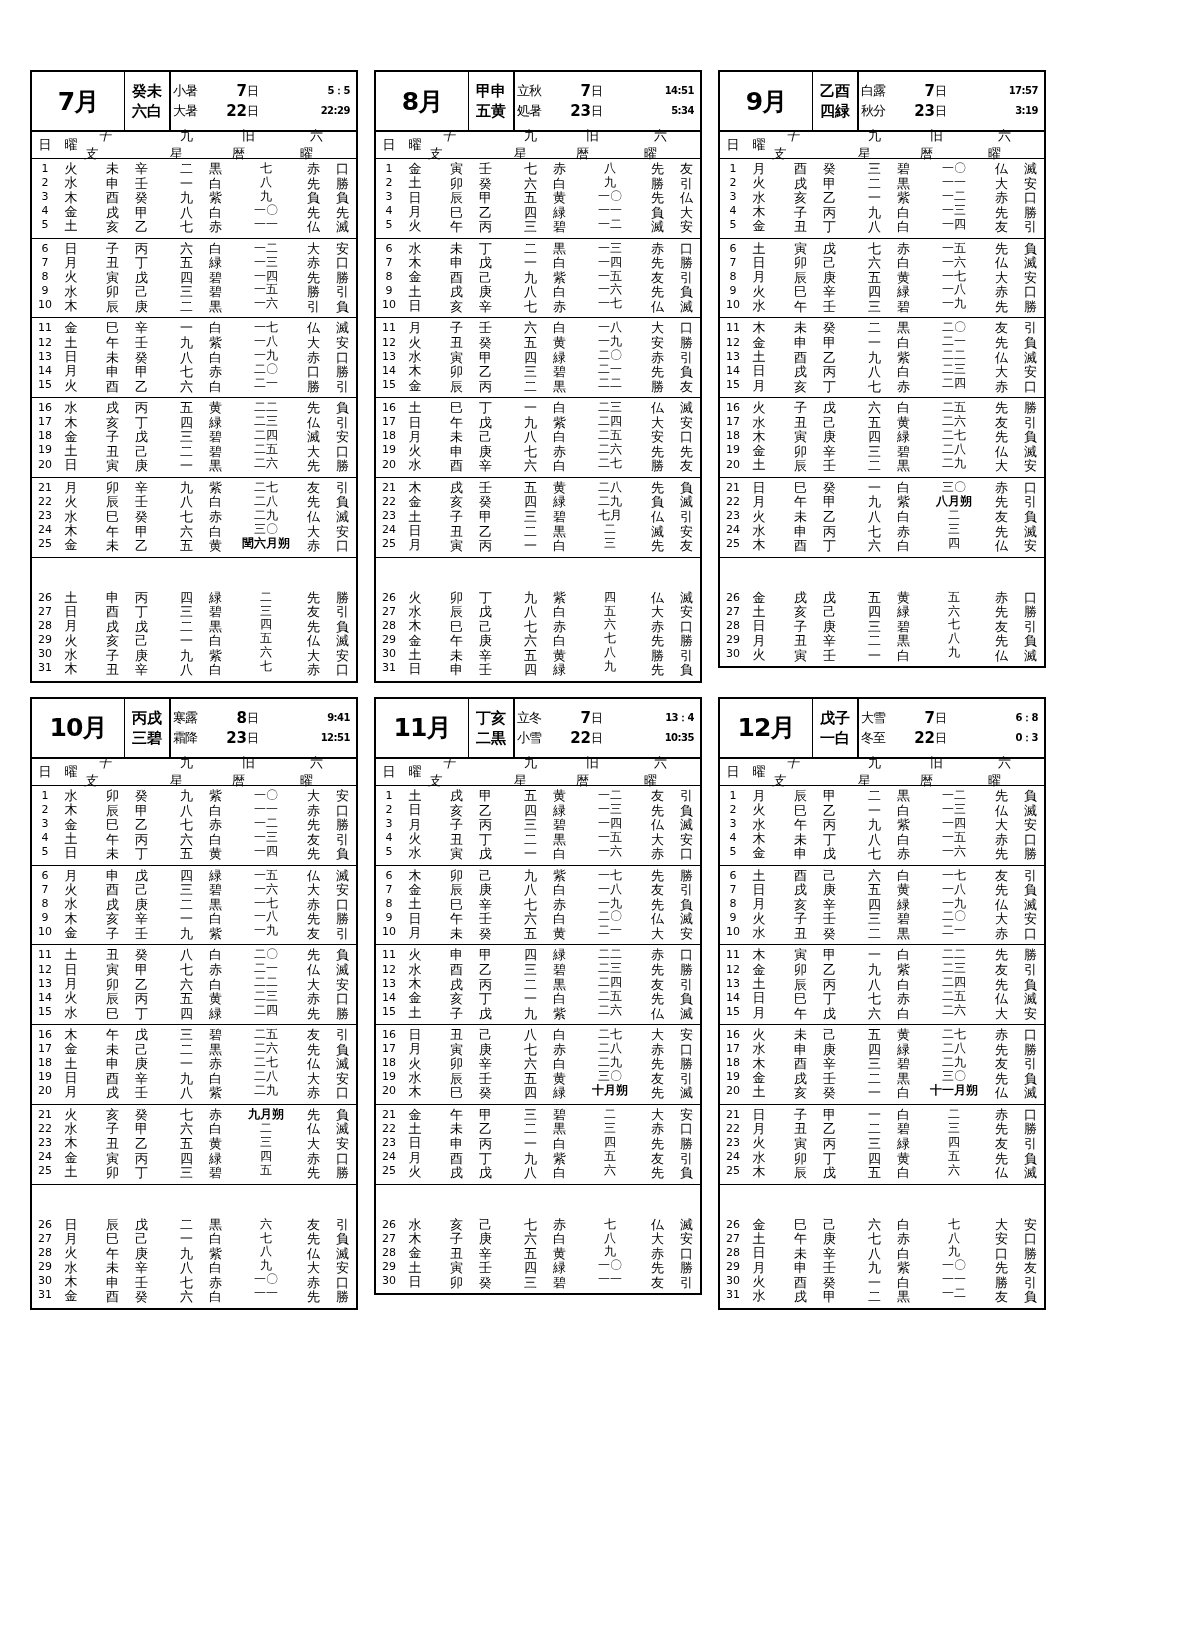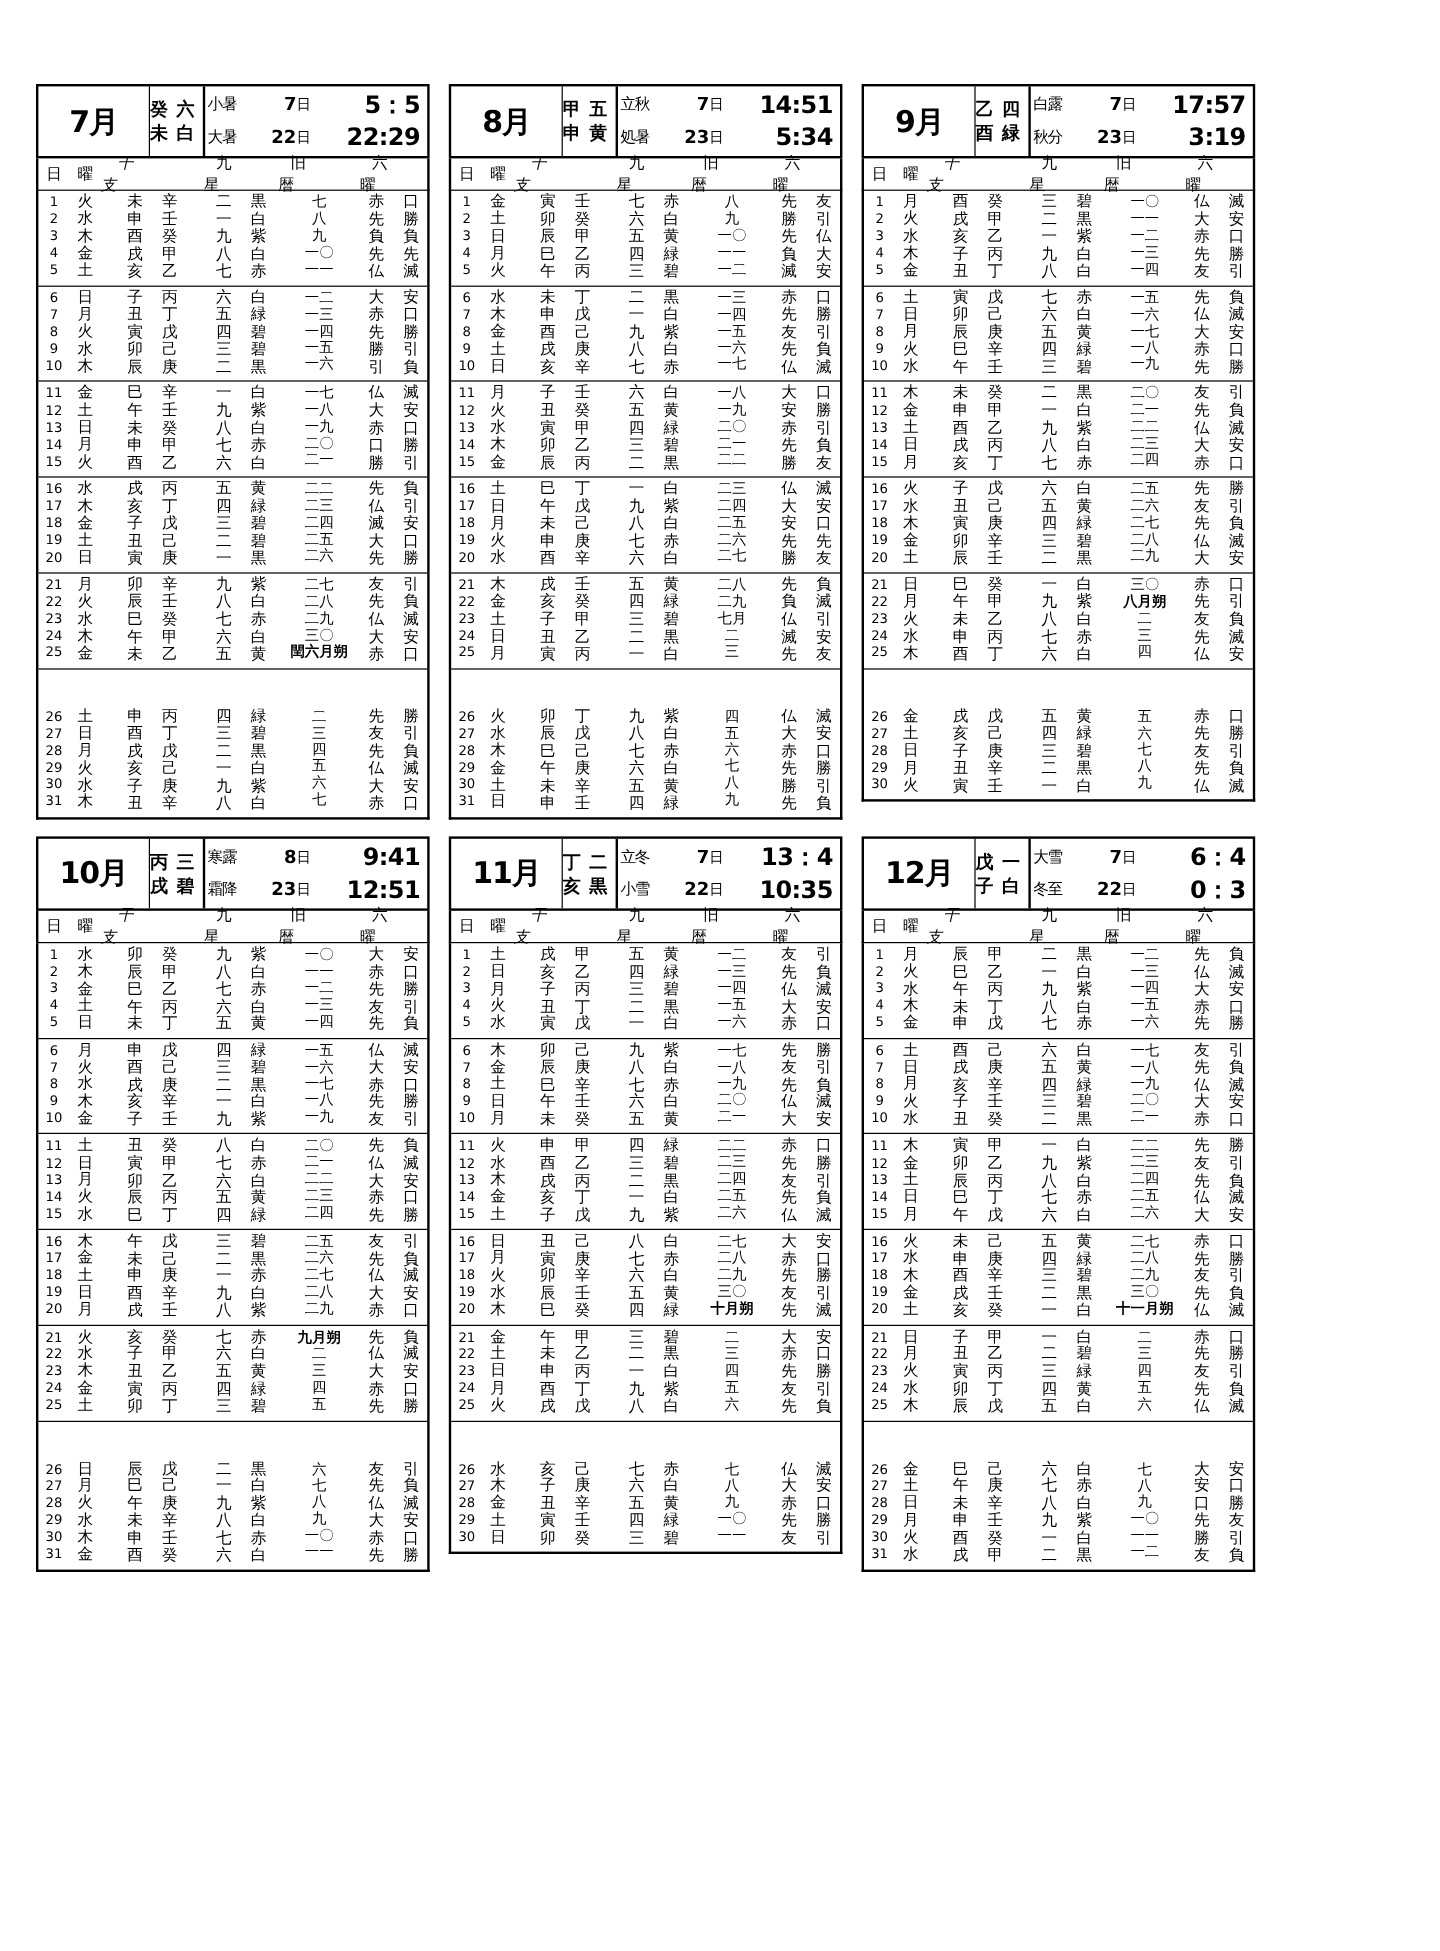--- a/index.html
+++ b/index.html
@@ -3,27 +3,27 @@
 <meta charset="utf-8">
 <style>
   html,body{margin:0;padding:0;background:#ffffff;}
   body{width:1200px;height:1626px;font-family:"DejaVu Sans","Liberation Sans",sans-serif;color:#000;}
   .page{width:1060px;height:1626px;position:relative;padding:0;box-sizing:border-box;}
   .grid{display:grid;grid-template-columns:repeat(3,1fr);gap:14px 16px;padding:70px 30px 20px 30px;box-sizing:border-box;}
   .month-block{border:0;}
   
   .mhead{display:flex;border:2px solid #000;height:62px;box-sizing:border-box;}
   .mh-num{flex:0 0 92px;display:flex;align-items:center;justify-content:center;font-size:25px;font-weight:bold;border-right:1px solid #000;letter-spacing:-1px;}
-  .mh-stem{flex:0 0 44px;display:flex;flex-direction:row;align-items:center;justify-content:center;border-right:2px solid #000;font-size:15px;line-height:1.35;font-weight:bold;}
+  .mh-stem{flex:0 0 44px;display:flex;flex-direction:column;align-items:center;justify-content:center;border-right:2px solid #000;font-size:15px;line-height:1.35;font-weight:bold;}
   .mh-terms{flex:1;display:flex;flex-direction:column;justify-content:center;padding:0 2px;}
   .term-row{display:flex;align-items:center;font-size:14px;line-height:1.35;white-space:nowrap;}
   .term-name{flex:0 0 40px;font-size:13px;letter-spacing:-1px;}
   .term-day{flex:0 0 34px;text-align:right;font-size:15px;font-weight:bold;}
   .term-dlabel{flex:0 0 14px;font-size:12px;}
-  .term-time{flex:1;text-align:right;font-size:20px;font-weight:bold;letter-spacing:-0.5px;padding-right:4px;}
+  .term-time{flex:1;text-align:right;font-size:10px;font-weight:bold;letter-spacing:-0.5px;padding-right:4px;}
   
   .colhead{display:flex;border-left:2px solid #000;border-right:2px solid #000;border-bottom:1px solid #000;height:26px;align-items:center;font-size:13px;}
   .c-day{flex:0 0 26px;text-align:center;}
   .c-wk{flex:0 0 26px;text-align:center;}
   .c-kan{flex:0 0 86px;text-align:left;letter-spacing:14px;text-indent:14px;font-style:italic;}
   .c-star{flex:0 0 62px;letter-spacing:10px;text-indent:10px;}
   .c-old{flex:0 0 68px;text-align:left;letter-spacing:10px;text-indent:10px;}
   .c-roku{flex:1;text-align:left;letter-spacing:10px;text-indent:10px;}
   
   .mbody{border-left:2px solid #000;border-right:2px solid #000;border-bottom:2px solid #000;}
@@ -2553,21 +2553,21 @@
           <div class="mh-num">12月</div>
           <div class="mh-stem">
             <div>戊子</div>
             <div>一白</div>
           </div>
           <div class="mh-terms">
             <div class="term-row">
               <span class="term-name">大雪</span>
               <span class="term-day">7</span>
               <span class="term-dlabel">日</span>
-              <span class="term-time">6：4</span>
+              <span class="term-time">6：8</span>
             </div>
             <div class="term-row">
               <span class="term-name">冬至</span>
               <span class="term-day">22</span>
               <span class="term-dlabel">日</span>
               <span class="term-time">0：3</span>
             </div>
           </div>
         </div>
         <div class="colhead">

